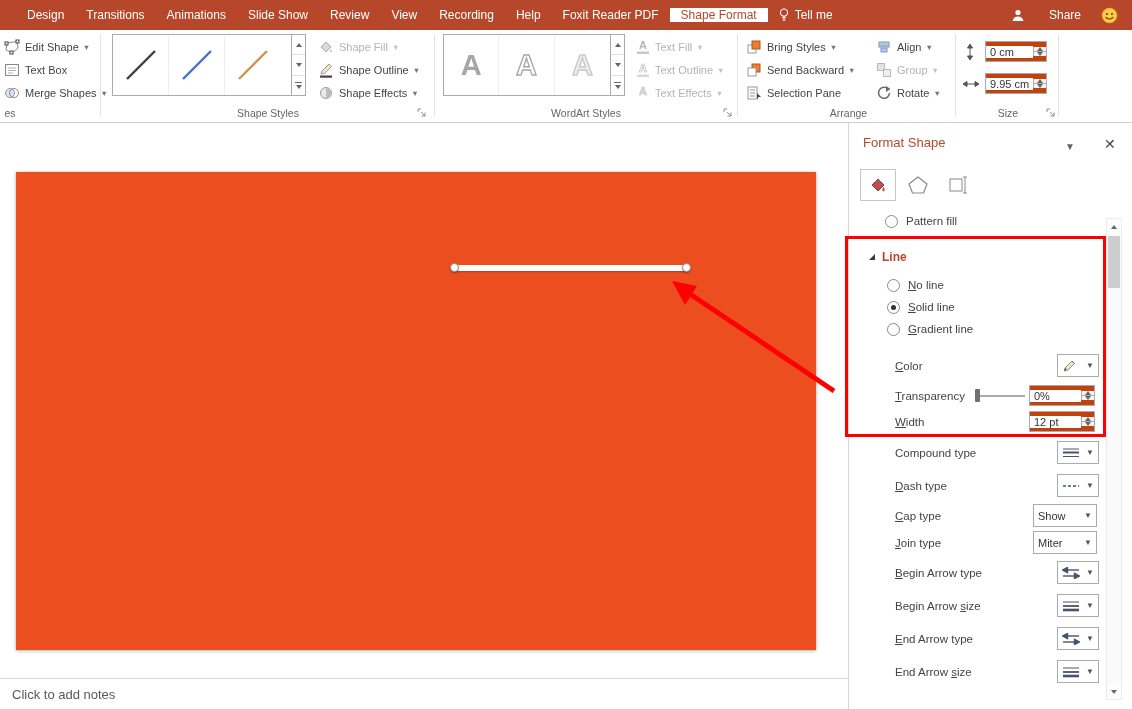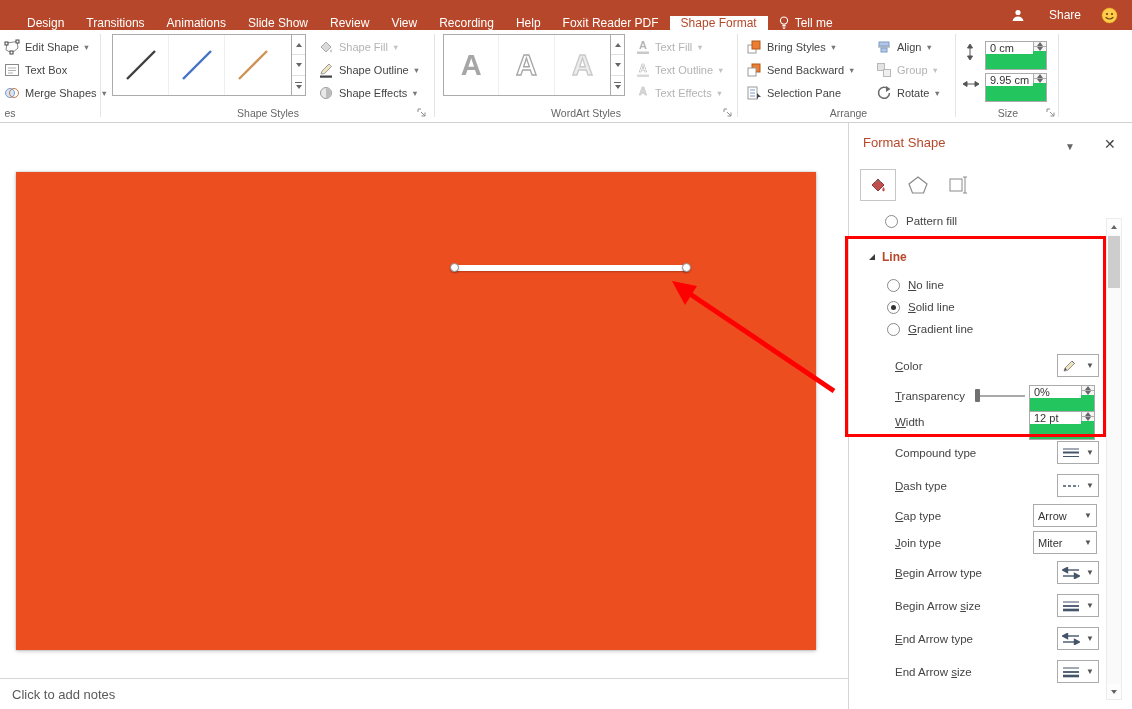--- a/index.html
+++ b/index.html
@@ -4,21 +4,21 @@
 <style>
   * { box-sizing: border-box; margin: 0; padding: 0; }
   html,body { background:#fff; }
   body { font-family:"Liberation Sans","DejaVu Sans",sans-serif; }
   .app { position:relative; width:1132px; height:709px; background:#fff; overflow:hidden; }
 
   
   .tabbar { position:absolute; left:0; top:0; width:1132px; height:30px;
             background:var(--c-ribbon,#B7472A); display:flex; align-items:stretch;
             color:#fff; font-size:12px; padding-left:16px; }
-  .tabs { display:flex; align-items:flex-end; }
+  .tabs { display:flex; align-items:center; }
   .tab { display:flex; align-items:center; gap:6px; padding:0 11px; cursor:default; }
   .tab.active { background:#fff; color:var(--c-accent,#B7472A); }
   .tabbar-right { margin-left:auto; display:flex; align-items:center; gap:20px; padding-right:14px; }
   .share-btn { display:flex; align-items:center; gap:24px; }
 
   
   .ribbon { position:absolute; left:0; top:30px; width:1132px; height:93px; background:#fff;
             border-bottom:1px solid #D0D0D0; font-size:11px; color:#444; }
   .vsep { position:absolute; top:4px; height:83px; width:1px; background:#E4E4E4; }
   .rbtn { position:absolute; height:22px; display:flex; align-items:center; font-size:11px;
@@ -43,22 +43,22 @@
              border-left:none; display:flex; flex-direction:column; background:#fff; }
   .gsbtn { flex:1; display:flex; flex-direction:column; align-items:center; justify-content:center; }
   .gsbtn + .gsbtn { border-top:1px solid #E0E0E0; }
   .morebar { width:7px; height:1.5px; background:#666; margin-bottom:1.5px; }
 
   .tri-up { width:0; height:0; border-left:3px solid transparent; border-right:3px solid transparent;
             border-bottom:4px solid #666; display:inline-block; }
   .tri-down { width:0; height:0; border-left:3px solid transparent; border-right:3px solid transparent;
               border-top:4px solid #666; display:inline-block; }
 
-  .spininput { position:absolute; height:29px; border:1px solid #ABABAB; background:#22c55e;
-               display:flex; align-items:flex-start; width:62px; }
+  .spininput { position:absolute; height:21px; border:1px solid #ABABAB; background:#c2410c;
+               display:flex; align-items:center; width:62px; }
   .spininput input { border:0; outline:0; flex:1; min-width:0; font-size:11px;
                      font-family:"Liberation Sans","DejaVu Sans",sans-serif; padding-left:4px; color:#333; }
   .spincol { width:13px; border-left:1px solid #ABABAB; display:flex; flex-direction:column; flex:none; }
   .spincol > div { flex:1; display:flex; align-items:center; justify-content:center; background:#F5F5F5; }
   .spincol > div + div { border-top:1px solid #ABABAB; }
 
   
   .canvas { position:absolute; left:0; top:123px; width:848px; height:555px; background:#FFFFFF; }
   .slide { position:absolute; left:16px; top:49px; width:800px; height:478px;
            background:var(--c-slide,#ED4E20);
@@ -552,21 +552,21 @@
           <div class="ddbtn" style="left:208px;width:42px">
             <svg width="18" height="12">
               <line x1="1" y1="6" x2="17" y2="6" stroke="#44546A" stroke-width="1.6" stroke-dasharray="3 2"></line>
             </svg>
             <span class="ddchev">▼</span>
           </div>
         </div>
         <div class="prow" style="top: 381px;">
           <span class="plabel"><u>C</u>ap type</span>
           <div class="ddbtn" style="left:184px;width:64px">
-            <span class="ddval">Arrow</span>
+            <span class="ddval">Show</span>
             <span class="ddchev">▼</span>
           </div>
         </div>
         <div class="prow" style="top: 408px;">
           <span class="plabel"><u>J</u>oin type</span>
           <div class="ddbtn" style="left:184px;width:64px">
             <span class="ddval">Miter</span>
             <span class="ddchev">▼</span>
           </div>
         </div>

